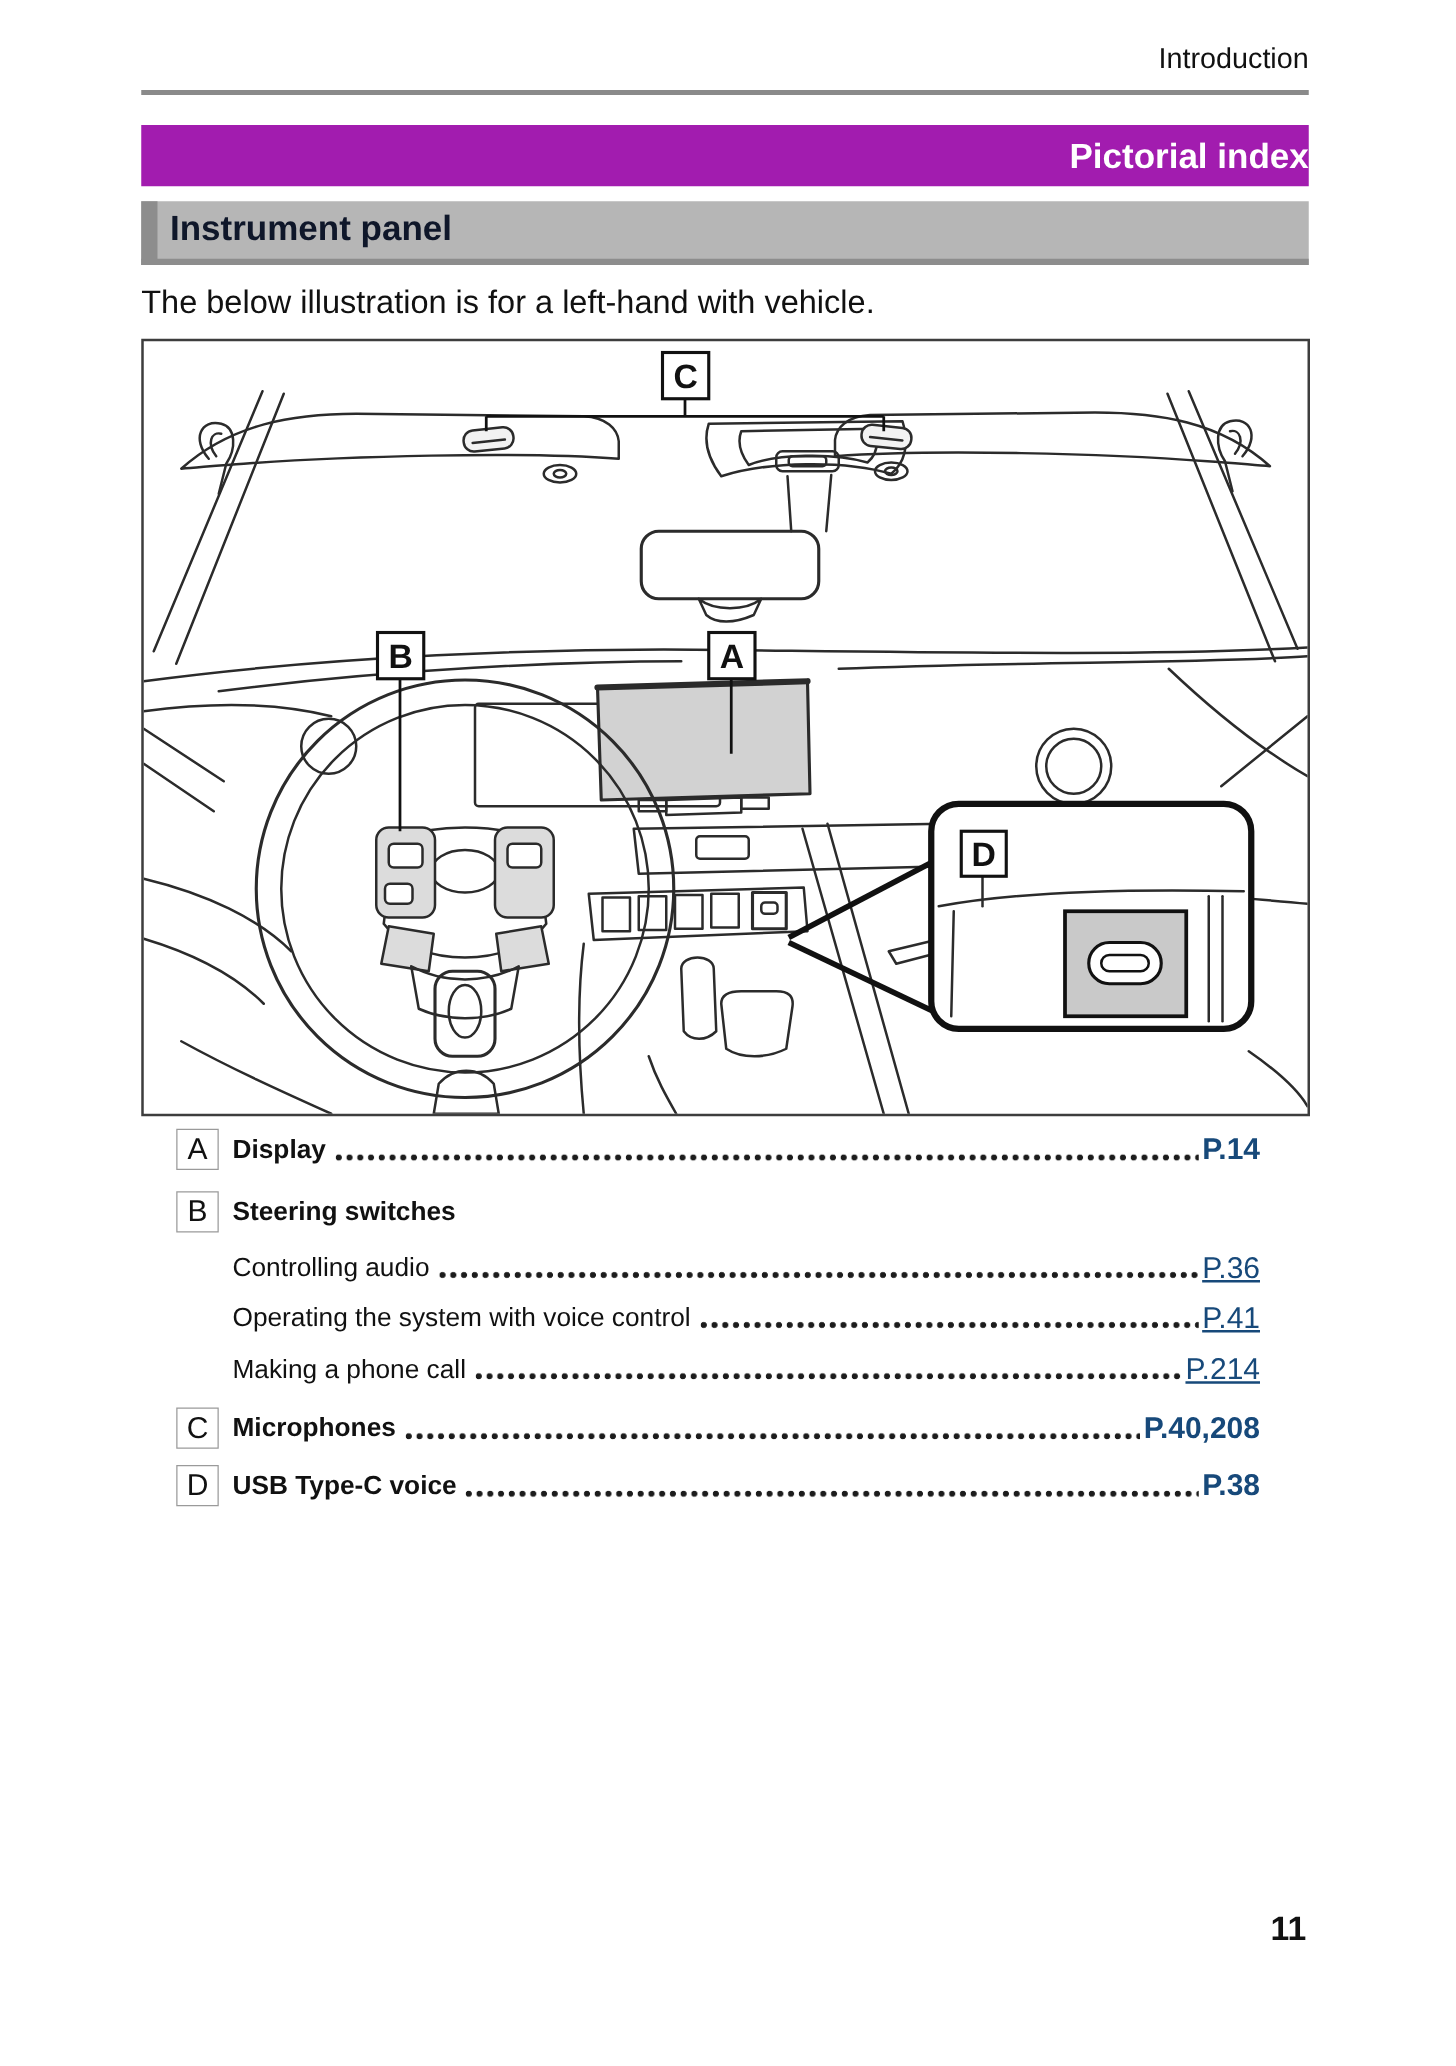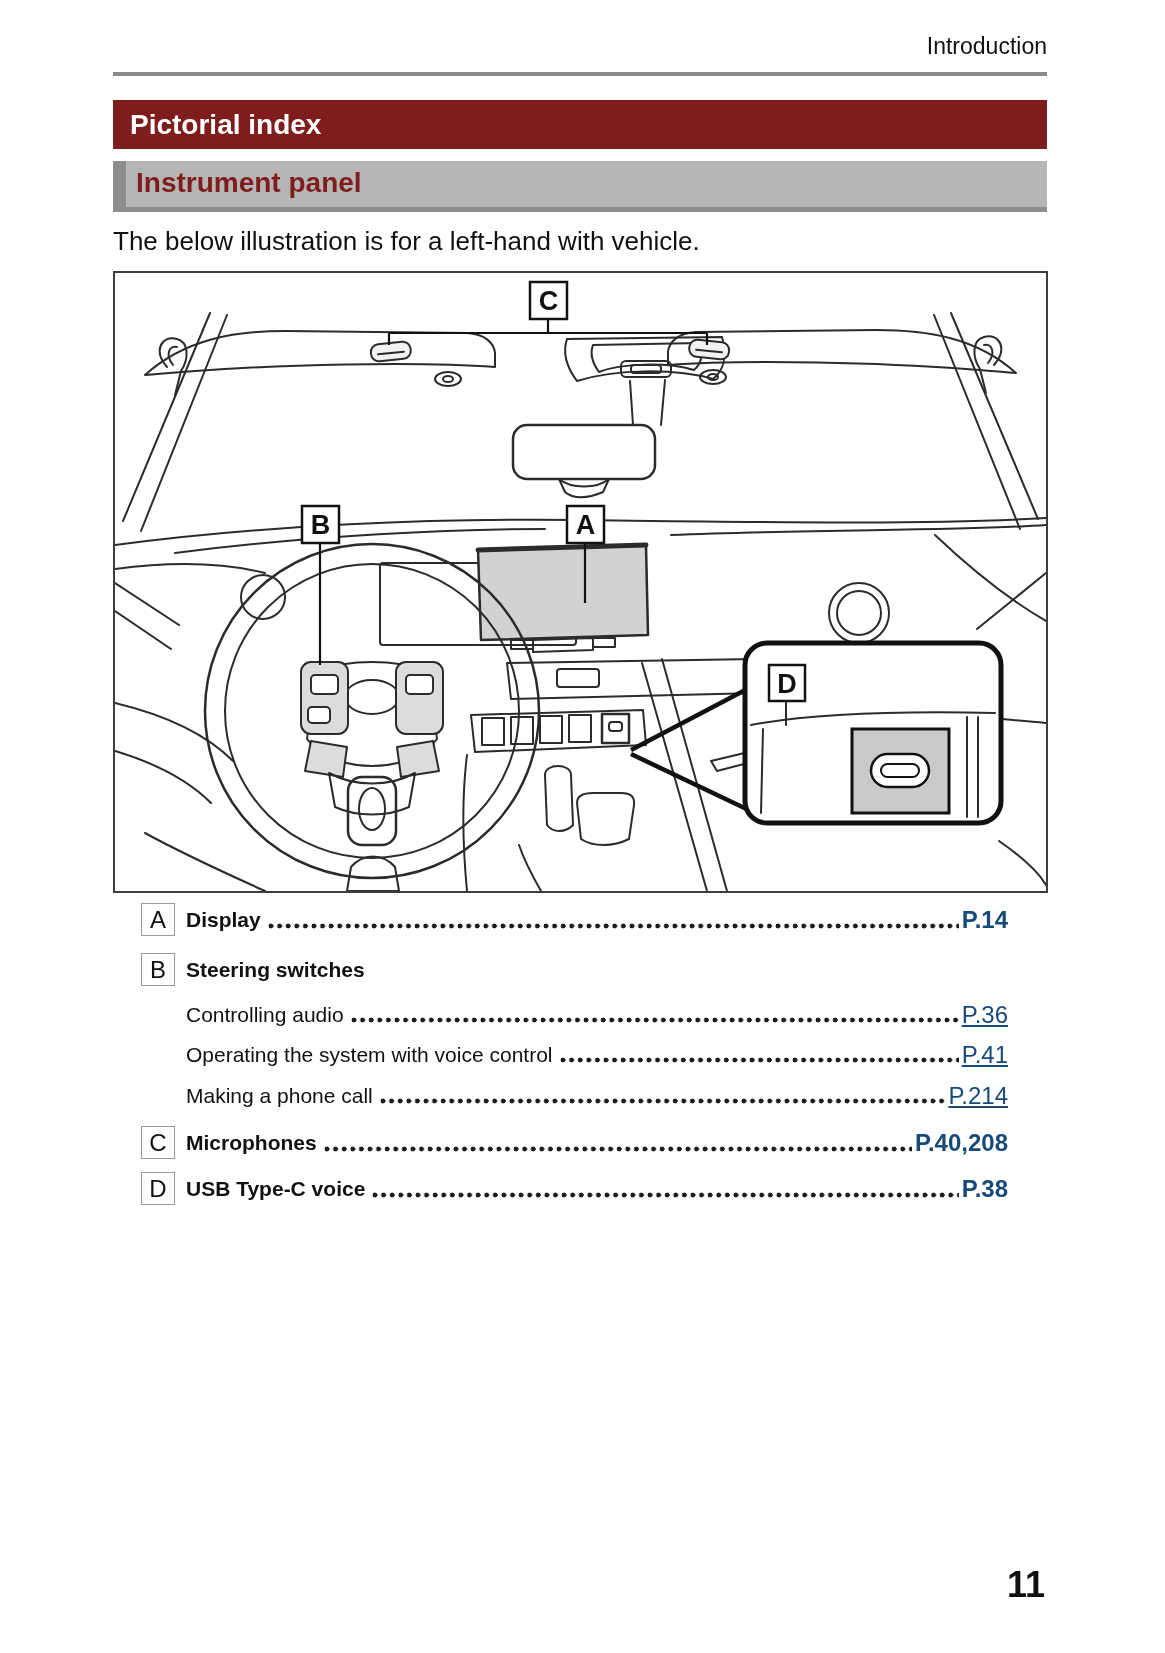--- a/index.html
+++ b/index.html
@@ -9,28 +9,28 @@
     overflow:hidden;
   }
   .abs { position:absolute; }
 
   
   #page-header { top:33px; right:118px; font-size:23px; font-weight:normal; }
   #header-rule { left:113px; top:72px; width:934px; height:4px; background:#8a8a8a; }
 
   
   #chapter-bar {
-    left:113px; top:100px; width:934px; height:49px; background:#7f1d1d;
+    left:113px; top:100px; width:934px; height:49px; background:#a21caf;
     color:#ffffff; font-size:28px; font-weight:bold; line-height:49px;
-    padding-left:17px; box-sizing:border-box;
+    padding-left:17px; box-sizing:border-box;text-align:right;
   }
   #section-bar {
     left:113px; top:161px; width:934px; height:51px; background:#b6b6b6;
     border-left:13px solid #8d8d8d; border-bottom:5px solid #8d8d8d;
-    box-sizing:border-box; color:#7f1d1d; font-size:28px; font-weight:bold;
+    box-sizing:border-box; color:#0f172a; font-size:28px; font-weight:bold;
     line-height:44px; padding-left:10px;
   }
 
   #intro-text { left:113px; top:226px; font-size:26px; }
 
   
   #figure-box {
     left:113px; top:271px; width:935px; height:622px;
     border:2px solid #3d3d3d; box-sizing:border-box; background:#fff;
   }
@@ -53,21 +53,21 @@
   .idx-sub .idx-label { font-weight:normal; line-height:30px; }
   .leader {
     flex:1 1 auto; height:6px; margin:0 3px 7px 7px;
     background-image:radial-gradient(circle at 3px 3px, #1c1c1c 2.2px, transparent 2.7px);
     background-size:8.6px 6px; background-repeat:repeat-x;
   }
   .pref { font-size:24px; color:#17497a; line-height:33px; white-space:nowrap; text-decoration:none; }
   .pref.bold { font-weight:bold; }
   .idx-sub .pref { line-height:30px;text-decoration:underline; }
 
-  #page-number { right:120px; top:1564px; font-size:36px; font-weight:bold; }
+  #page-number { right:120px; top:1528px; font-size:27px; font-weight:bold; }
 </style>
 </head>
 <body>
 
 <div class="abs" id="page-header">Introduction</div>
 <div class="abs" id="header-rule"></div>
 
 <div class="abs" id="chapter-bar">
   <span>Pictorial index</span>
 </div>

